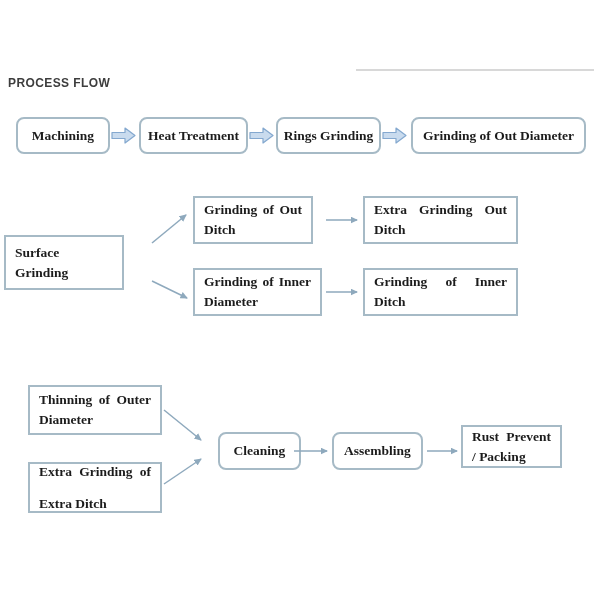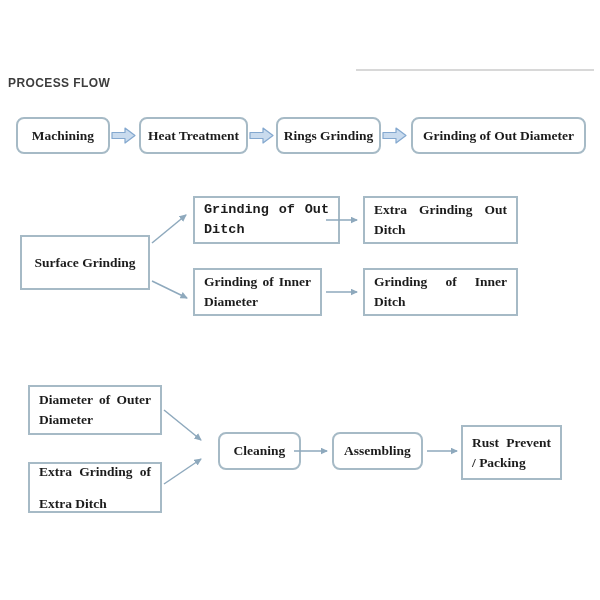--- a/index.html
+++ b/index.html
@@ -55,55 +55,55 @@
   <div class="box single" style="left:139px;top:117px;width:109px;height:37px;">
     <span>Heat Treatment</span>
   </div>
   <div class="box single" style="left:276px;top:117px;width:105px;height:37px;">
     <span>Rings Grinding</span>
   </div>
   <div class="box single" style="left:411px;top:117px;width:175px;height:37px;">
     <span>Grinding of Out Diameter</span>
   </div>
 
-  <div class="box multi" style="left:20px;top:235px;width:130px;height:55px;align-items:center;">
+  <div class="box multi" style="left:4px;top:235px;width:120px;height:55px;align-items:center;">
     <span class="ln j">Surface Grinding</span>
   </div>
-  <div class="box multi" style="left:193px;top:196px;width:147px;height:48px;font-family:Liberation Mono, monospace;">
+  <div class="box multi" style="left:193px;top:196px;width:120px;height:48px;">
     <span class="ln j">Grinding of Out</span>
     <span class="ln">Ditch</span>
   </div>
   <div class="box multi" style="left:363px;top:196px;width:155px;height:48px;">
     <span class="ln j">Extra Grinding Out</span>
     <span class="ln">Ditch</span>
   </div>
   <div class="box multi" style="left:193px;top:268px;width:129px;height:48px;">
     <span class="ln j">Grinding of Inner</span>
     <span class="ln">Diameter</span>
   </div>
   <div class="box multi" style="left:363px;top:268px;width:155px;height:48px;">
     <span class="ln j">Grinding of Inner</span>
     <span class="ln">Ditch</span>
   </div>
 
   <div class="box multi" style="left:28px;top:385px;width:134px;height:50px;">
-    <span class="ln j">Diameter of Outer</span>
+    <span class="ln j">Thinning of Outer</span>
     <span class="ln">Diameter</span>
   </div>
   <div class="box multi" style="left:28px;top:462px;width:134px;height:51px;gap:12px;">
     <span class="ln j">Extra Grinding of</span>
     <span class="ln">Extra Ditch</span>
   </div>
   <div class="box single" style="left:218px;top:432px;width:83px;height:38px;">
     <span>Cleaning</span>
   </div>
   <div class="box single" style="left:332px;top:432px;width:91px;height:38px;">
     <span>Assembling</span>
   </div>
-  <div class="box multi" style="left:461px;top:425px;width:101px;height:55px;">
+  <div class="box multi" style="left:461px;top:425px;width:101px;height:43px;">
     <span class="ln j">Rust Prevent</span>
     <span class="ln">/ Packing</span>
   </div>
 
   <svg id="arrow-layer" viewBox="0 0 600 600" xmlns="http://www.w3.org/2000/svg">
     <defs>
       <marker id="ah" markerWidth="8" markerHeight="8" refX="6.5" refY="3.5" orient="auto" markerUnits="userSpaceOnUse">
         <path id="ahead" d="M0,0 L7.5,3.5 L0,7 Z"></path>
       </marker>
     </defs>

